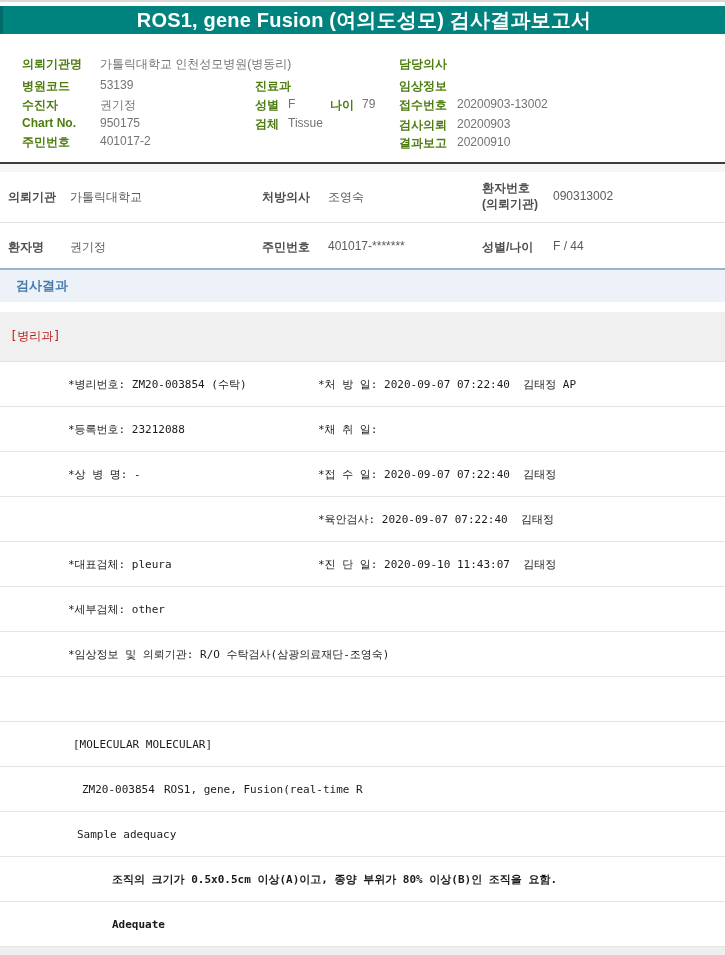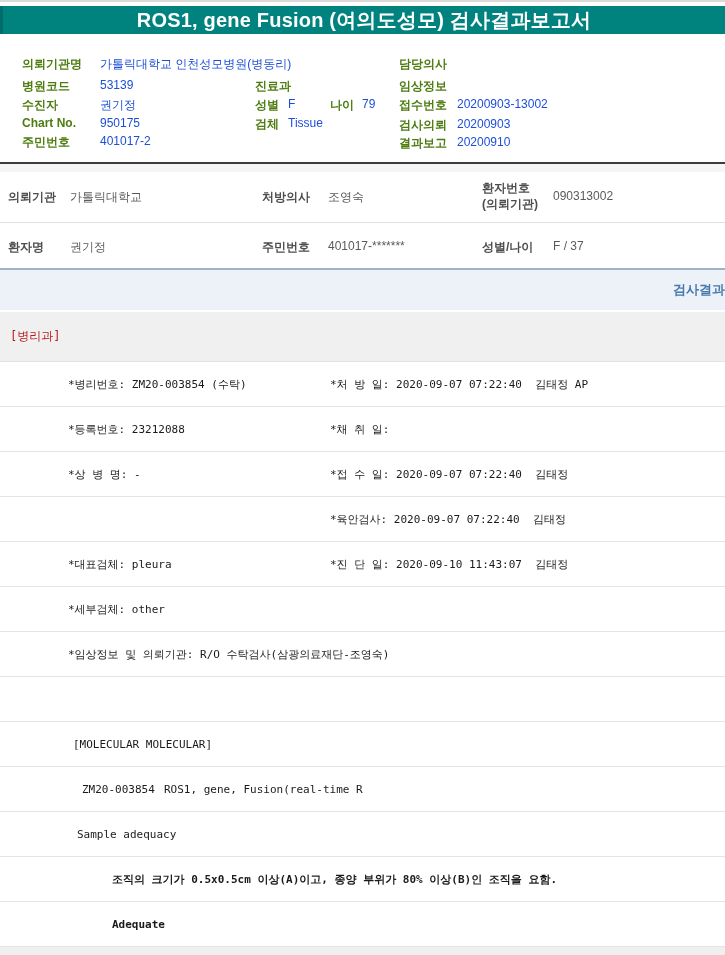--- a/index.html
+++ b/index.html
@@ -14,52 +14,52 @@
   .top-hairline { position:absolute; top:0; left:0; width:725px; height:2px; background:#d9d9d9; }
   
   .title-bar {
     position:absolute; top:6px; left:0; width:725px; height:28px;
     background:#00827E; display:flex; align-items:center; justify-content:center;
     border-left:3px solid #006B68;
   }
   .title-bar span { color:#ffffff; font-size:20px; font-weight:bold; letter-spacing:0.2px; }
   
   .hdr-label { font-size:12px; font-weight:bold; color:#4d7c0f; }
-  .hdr-value { font-size:12px; color:#1d4ed8; }
+  .hdr-value { font-size:12px; color:#737373; }
   
   .dark-divider { position:absolute; top:162px; left:0; width:725px; height:2px; background:#3d3d3d; }
   .light-strip { position:absolute; top:164px; left:0; width:725px; height:8px; background:#f6f6f6; }
   
   .pt-label { font-size:12px; font-weight:bold; color:#4d4d4d; }
   .pt-value { font-size:12px; color:#5a5a5a; }
   .pt-sep { position:absolute; top:222px; left:0; width:725px; height:1px; background:#e0e0e0; }
   .pt-bottom { position:absolute; top:268px; left:0; width:725px; height:2px; background:#9db3c8; }
   
   .section-band {
-    position:absolute; top:270px; left:0; width:725px; height:40px;
-    background:#edf2f8; display:flex; align-items:center; padding-left:28px;justify-content:flex-end;
+    position:absolute; top:270px; left:0; width:725px; height:32px;
+    background:#edf2f8; display:flex; align-items:center; padding-left:16px;
   }
   .section-band span { color:#4679AD; font-size:13px; font-weight:bold; }
   .dept-band {
     position:absolute; top:312px; left:0; width:725px; height:50px;
     background:#f0f0f0; display:flex; align-items:center; padding-left:10px;
     border-bottom:1px solid #e4e4e4;
   }
   .dept-band span { font-family:"DejaVu Sans Mono","Liberation Mono",monospace; font-size:12px; color:#b91c1c; }
   
   .rrow {
     position:absolute; left:0; width:725px; height:45px;
     border-bottom:1px solid #e4e4e4; display:flex; align-items:center;
   }
   .rrow span {
     position:absolute; white-space:pre; top:50%; transform:translateY(-50%);
     font-family:"DejaVu Sans Mono","Liberation Mono",monospace; font-size:11px; color:#1a1a1a;
   }
   .c1  { left:68px; }
-  .c2  { left:330px; }
+  .c2  { left:318px; }
   .ind-mol  { left:73px; }
   .ind-code { left:82px; }
   .ind-name { left:164px; }
   .ind-samp { left:77px; }
   .ind-txt  { left:112px;font-weight:bold; }
   .footer-strip { position:absolute; top:947px; left:0; width:725px; height:8px; background:#efefef; }
 </style>
 </head>
 <body>
 
@@ -110,21 +110,21 @@
   <span class="abs pt-label" style="top:196px;left:482px">(의뢰기관)</span>
   <span class="abs pt-value" style="top:189px;left:553px">090313002</span>
 
   <div class="pt-sep"></div>
 
   <span class="abs pt-label" style="top:239px;left:8px">환자명</span>
   <span class="abs pt-value" style="top:239px;left:70px">권기정</span>
   <span class="abs pt-label" style="top:239px;left:262px">주민번호</span>
   <span class="abs pt-value" style="top:239px;left:328px">401017-*******</span>
   <span class="abs pt-label" style="top:239px;left:482px">성별/나이</span>
-  <span class="abs pt-value" style="top:239px;left:553px">F / 37</span>
+  <span class="abs pt-value" style="top:239px;left:553px">F / 44</span>
 
   <div class="pt-bottom"></div>
 
   <div class="section-band">
     <span>검사결과</span>
   </div>
   <div class="dept-band">
     <span>[병리과]</span>
   </div>
 

